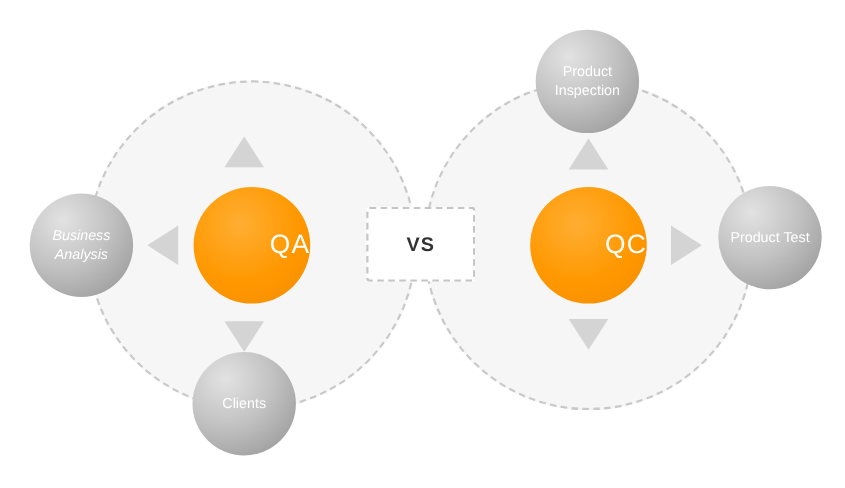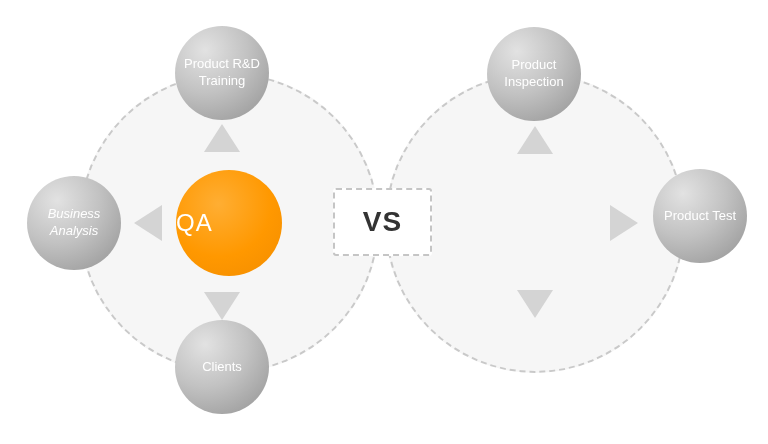--- a/index.html
+++ b/index.html
@@ -32,21 +32,21 @@
   
   .hub {
     position: absolute;
     width: 106px;
     height: 106px;
     border-radius: 50%;
     background: radial-gradient(circle at 40% 32%, #ffae33 0%, #ff9800 55%, #f28c00 100%);
     color: #ffffff;
     display: flex;
     align-items: center;
-    justify-content: flex-start;
+    justify-content: flex-end;
     font-size: 24px;
     font-weight: 400;
     letter-spacing: 1px;
   }
   .hub-left  { left: 176px; top: 170px; }
   .hub-right { left: 482px; top: 170px; }
 
   
   .sphere {
     position: absolute;
@@ -111,21 +111,21 @@
     top: 188px;
     width: 99px;
     height: 68px;
     background: #ffffff;
     border: 2px dashed #c5c5c5;
     border-radius: 3px;
     box-sizing: border-box;
     display: flex;
     align-items: center;
     justify-content: center;
-    font-size: 28px;
+    font-size: 18px;
     font-weight: bold;
     color: #333333;
     letter-spacing: 1px;
   }
 </style>
 </head>
 <body>
 
 <div class="canvas">
 
@@ -133,38 +133,38 @@
   <div class="group-circle group-right"></div>
 
   <div class="arrow arrow-up   arr-l-up"></div>
   <div class="arrow arrow-left arr-l-left"></div>
   <div class="arrow arrow-down arr-l-down"></div>
 
   <div class="arrow arrow-up    arr-r-up"></div>
   <div class="arrow arrow-right arr-r-right"></div>
   <div class="arrow arrow-down  arr-r-down"></div>
 
-  <div class="sphere sph-l-top">
-    <span>Product R&amp;D Training</span>
-  </div>
   <div class="sphere sph-l-left">
     <span>Business Analysis</span>
   </div>
   <div class="sphere sph-r-top">
     <span>Product Inspection</span>
   </div>
 
   <div class="sphere sph-l-bottom">
     <span>Clients</span>
   </div>
   <div class="sphere sph-r-right">
     <span>Product Test</span>
   </div>
 
   <div class="hub hub-left">
     <span>QA</span>
   </div>
+  <div class="hub hub-right">
+    <span>QC</span>
+  </div>
 
   <div class="vs-box">
     <span>VS</span>
   </div>
 
 </div>
 
 </body></html>

